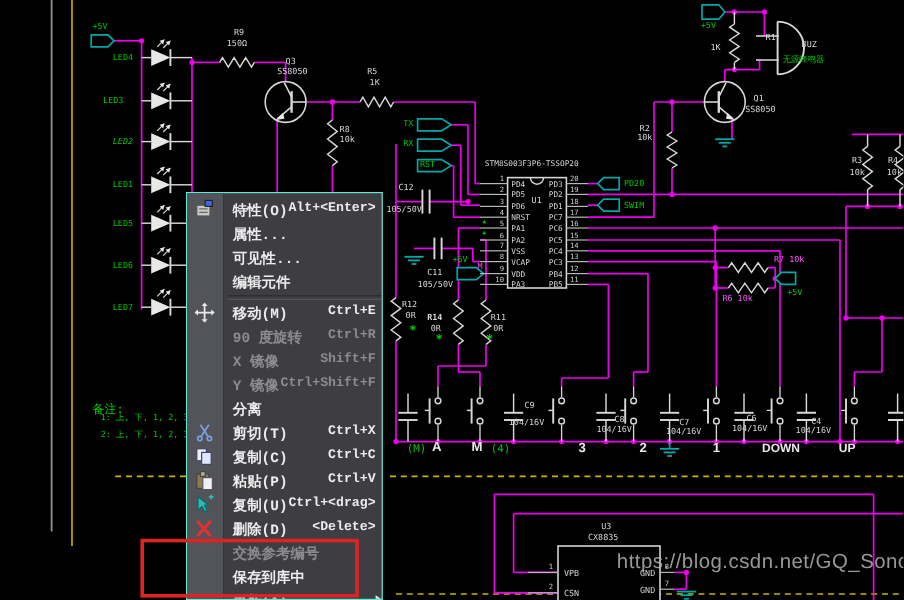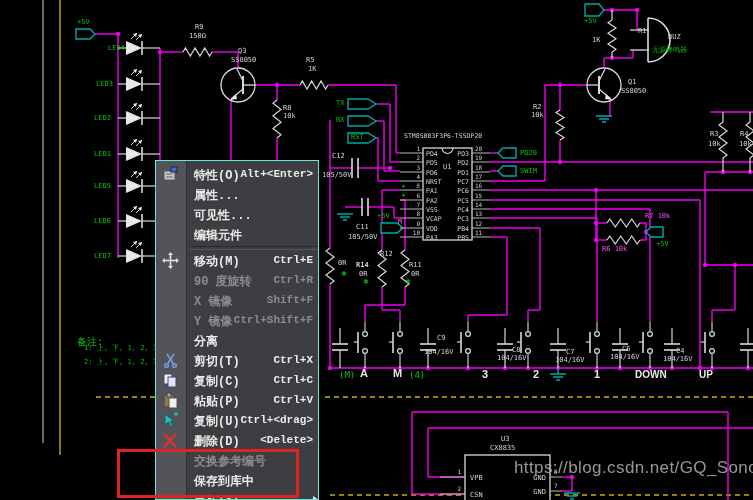--- a/index.html
+++ b/index.html
@@ -423,47 +423,47 @@
       <text x="470" y="497" fill="#d4d4d4" font-size="7" text-anchor="start" font-family="DejaVu Sans Mono,monospace">CSN</text>
       <line x1="550" y1="477" x2="562" y2="477" stroke="#b8b8b8" stroke-width="1"></line>
       <text x="554" y="474" fill="#cfcfcf" font-size="6" text-anchor="start" font-family="DejaVu Sans Mono,monospace">8</text>
       <text x="546" y="480" fill="#d4d4d4" font-size="7" text-anchor="end" font-family="DejaVu Sans Mono,monospace">GND</text>
       <line x1="550" y1="491" x2="562" y2="491" stroke="#b8b8b8" stroke-width="1"></line>
       <text x="554" y="488" fill="#cfcfcf" font-size="6" text-anchor="start" font-family="DejaVu Sans Mono,monospace">7</text>
       <text x="546" y="494" fill="#d4d4d4" font-size="7" text-anchor="end" font-family="DejaVu Sans Mono,monospace">GND</text>
     </svg>
   <div id="labels-layer">
       <span class="lbl" style="left: 77px; top: 19px; color: rgb(0, 200, 0); font-size: 7px;">+5V</span>
-      <span class="lbl" style="left: 108px; top: 45px; color: rgb(0, 200, 0); font-size: 7px;">LED4</span>
-      <span class="lbl" style="left: 96px; top: 81px; color: rgb(0, 200, 0); font-size: 7px;">LED3</span>
-      <span class="lbl" style="left: 94px; top: 115px; color: rgb(0, 200, 0); font-size: 7px;">LED2</span>
+      <span class="lbl" style="left: 94px; top: 45px; color: rgb(0, 200, 0); font-size: 7px;">LED4</span>
+      <span class="lbl" style="left: 86px; top: 81px; color: rgb(0, 200, 0); font-size: 7px;">LED3</span>
+      <span class="lbl" style="left: 94px; top: 115px; color: rgb(0, 200, 0); font-size: 7px; font-style: italic;">LED2</span>
       <span class="lbl" style="left: 94px; top: 151px; color: rgb(0, 200, 0); font-size: 7px;">LED1</span>
       <span class="lbl" style="left: 94px; top: 183px; color: rgb(0, 200, 0); font-size: 7px;">LED5</span>
       <span class="lbl" style="left: 94px; top: 218px; color: rgb(0, 200, 0); font-size: 7px;">LED6</span>
       <span class="lbl" style="left: 94px; top: 253px; color: rgb(0, 200, 0); font-size: 7px;">LED7</span>
       <span class="lbl" style="left: 195px; top: 24px; color: rgb(214, 214, 214); font-size: 7px;">R9</span>
       <span class="lbl" style="left: 189px; top: 33px; color: rgb(214, 214, 214); font-size: 7px;">150Ω</span>
       <span class="lbl" style="left: 238px; top: 48px; color: rgb(214, 214, 214); font-size: 7px;">Q3</span>
       <span class="lbl" style="left: 231px; top: 57px; color: rgb(214, 214, 214); font-size: 7px;">SS8050</span>
       <span class="lbl" style="left: 306px; top: 57px; color: rgb(214, 214, 214); font-size: 7px;">R5</span>
       <span class="lbl" style="left: 308px; top: 66px; color: rgb(214, 214, 214); font-size: 7px;">1K</span>
       <span class="lbl" style="left: 283px; top: 105px; color: rgb(214, 214, 214); font-size: 7px;">R8</span>
       <span class="lbl" style="left: 283px; top: 113px; color: rgb(214, 214, 214); font-size: 7px;">10k</span>
       <span class="lbl" style="left: 336px; top: 100px; color: rgb(0, 200, 0); font-size: 7px;">TX</span>
       <span class="lbl" style="left: 336px; top: 117px; color: rgb(0, 200, 0); font-size: 7px;">RX</span>
-      <span class="lbl" style="left: 351px; top: 134px; color: rgb(0, 200, 0); font-size: 7px;">RST</span>
+      <span class="lbl" style="left: 332px; top: 134px; color: rgb(0, 200, 0); font-size: 7px; padding-left: 18px;">RST</span>
       <span class="lbl" style="left: 332px; top: 153px; color: rgb(214, 214, 214); font-size: 7px;">C12</span>
       <span class="lbl" style="left: 322px; top: 172px; color: rgb(214, 214, 214); font-size: 7px;">105/50V</span>
       <span class="lbl" style="left: 356px; top: 224px; color: rgb(214, 214, 214); font-size: 7px;">C11</span>
       <span class="lbl" style="left: 348px; top: 234px; color: rgb(214, 214, 214); font-size: 7px;">105/50V</span>
       <span class="lbl" style="left: 377px; top: 213px; color: rgb(0, 200, 0); font-size: 7px;">+5V</span>
       <span class="lbl" style="left: 398px; top: 219px; color: rgb(255, 80, 255); font-size: 7px;">M</span>
       <span class="lbl" style="left: 402px; top: 183px; color: rgb(0, 200, 0); font-size: 5px;">▲</span>
       <span class="lbl" style="left: 402px; top: 192px; color: rgb(0, 200, 0); font-size: 5px;">▲</span>
-      <span class="lbl" style="left: 335px; top: 251px; color: rgb(214, 214, 214); font-size: 7px; margin-left: 45px;">R12</span>
+      <span class="lbl" style="left: 335px; top: 251px; color: rgb(214, 214, 214); font-size: 7px;">R12</span>
       <span class="lbl" style="left: 338px; top: 260px; color: rgb(214, 214, 214); font-size: 7px;">0R</span>
       <span class="lbl" style="left: 341px; top: 271px; color: rgb(0, 208, 0); font-size: 10px; font-weight: bold;">*</span>
       <span class="lbl" style="left: 356px; top: 262px; color: rgb(214, 214, 214); font-size: 7px; font-weight: bold;">R14</span>
       <span class="lbl" style="left: 359px; top: 271px; color: rgb(214, 214, 214); font-size: 7px;">0R</span>
       <span class="lbl" style="left: 363px; top: 279px; color: rgb(0, 208, 0); font-size: 10px; font-weight: bold;">*</span>
       <span class="lbl" style="left: 409px; top: 262px; color: rgb(214, 214, 214); font-size: 7px;">R11</span>
       <span class="lbl" style="left: 411px; top: 271px; color: rgb(214, 214, 214); font-size: 7px;">0R</span>
       <span class="lbl" style="left: 405px; top: 279px; color: rgb(0, 208, 0); font-size: 10px; font-weight: bold;">*</span>
       <span class="lbl" style="left: 443px; top: 123px; color: rgb(214, 214, 214); font-size: 7px; margin-top: 41px;">U1</span>
       <span class="lbl" style="left: 404px; top: 133px; color: rgb(214, 214, 214); font-size: 6.5px;">STM8S003F3P6-TSSOP20</span>

